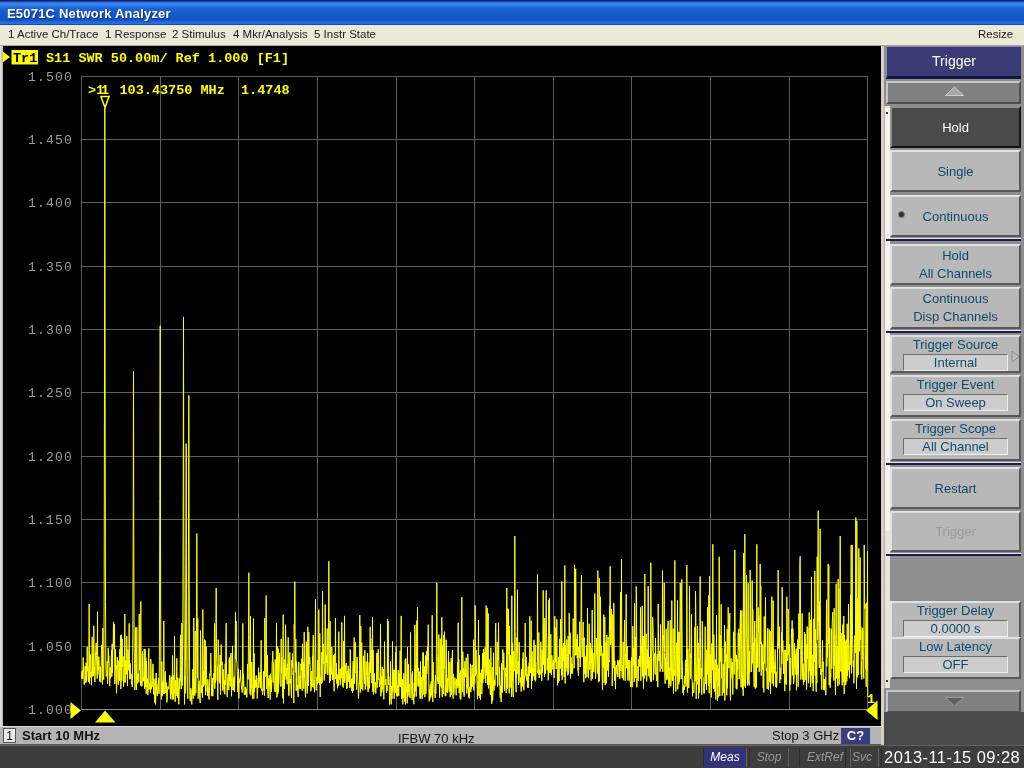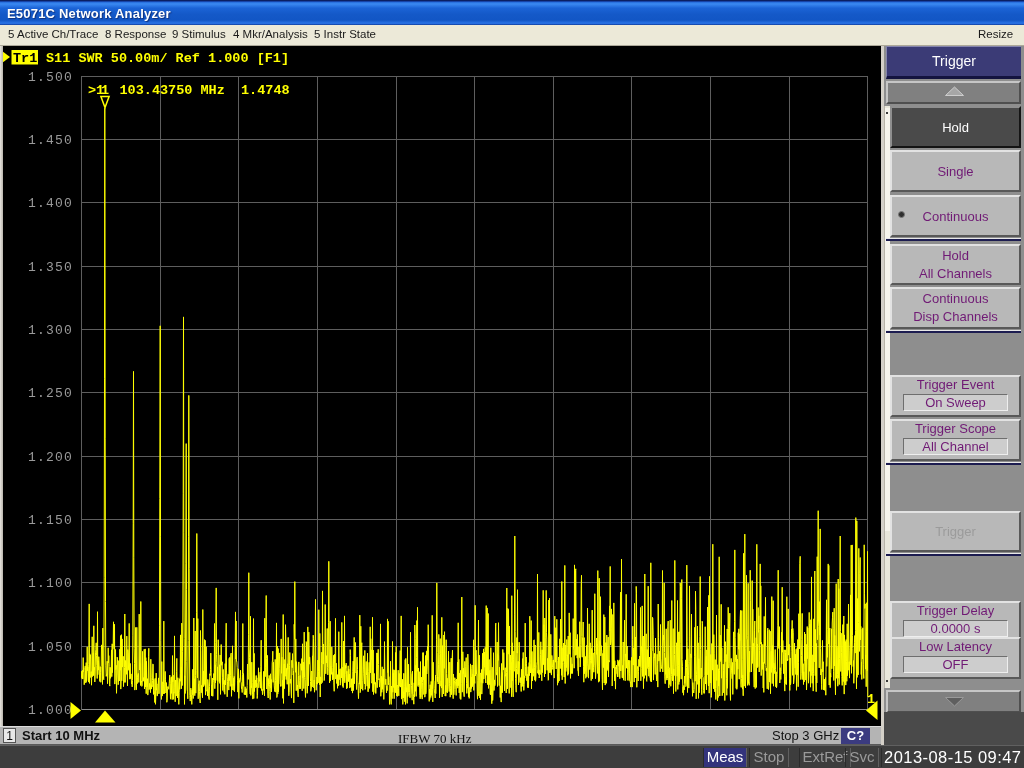--- a/index.html
+++ b/index.html
@@ -18,21 +18,21 @@
   #menubar span { position:absolute; top:3px; }
   
   #plot { position:absolute; left:0; top:46px; width:881px; height:680px; background:#000; }
   #vstrip { position:absolute; left:881px; top:46px; width:3px; height:700px; background:#d4d0c8; }
   #lframe { position:absolute; left:0; top:46px; width:3px; height:699px; background:linear-gradient(90deg,#e8e6e0,#b8b4ac); }
   
   #panel { position:absolute; left:884px; top:46px; width:140px; height:700px; background:#8e8e8e; }
   .btn { position:absolute; left:6px; width:131px; background:#b8b8b8;
     border-top:2px solid #e2e2e2; border-left:2px solid #e2e2e2;
     border-right:2px solid #585858; border-bottom:2px solid #585858;
-    color:#701a75; font-size:13px; text-align:center;
+    color:#0c4a6e; font-size:13px; text-align:center;
     display:flex; flex-direction:column; justify-content:center; line-height:19px; }
   .btn .val { margin:2px 11px 0 11px; background:#cdcdcd; height:17px; line-height:15px; flex:none;
     border:1px solid; border-color:#6e6e6e #eeeeee #eeeeee #6e6e6e; }
   .lv { justify-content:flex-start !important; padding-top:1px; line-height:14px !important; }
   .sep { position:absolute; left:2px; width:135px; background:#1c1c50; height:3px;
     border-top:1px solid #e8e8e8; }
   #hdr { position:absolute; left:2px; top:0px; width:135px; height:33px; background:#3b3b76;
     border-top:1px solid #8585ad; border-left:1px solid #8585ad; border-bottom:3px solid #13133f;
     color:#fff; font-size:14px; text-align:center; line-height:28px; }
   .arrbtn { position:absolute; left:2px; width:135px; height:23px; background:#808080;
@@ -42,33 +42,33 @@
     border-left:1px solid #b8b4a8; }
   #sbarthumb { position:absolute; left:1px; top:62px; width:5px; height:423px; background:#f6f4ec; }
   .sdot { position:absolute; left:2px; width:2px; height:2px; background:#3a3a3a; }
   
   #chanbar { position:absolute; left:0; top:726px; width:881px; height:19px;
     background:#b4b4b4; border-top:1px solid #dcdcdc; border-bottom:1px solid #5a5a5a;
     color:#111; font-size:13px; }
   #panelfoot { position:absolute; left:884px; top:712px; width:140px; height:33px; background:#4a4a4a; }
   #statusbar { position:absolute; left:0; top:745px; width:1024px; height:23px;
     background:#3d3d3d; border-top:1px solid #606060; color:#9a9a9a; font-size:14px; }
-  .seg { position:absolute; top:2px; height:19px; line-height:18px; text-align:center; font-size:15px;
-    border-left:1px solid #2a2a2a; border-right:1px solid #5f5f5f; }
+  .seg { position:absolute; top:2px; height:19px; line-height:18px; text-align:center; font-size:12px;
+    border-left:1px solid #2a2a2a; border-right:1px solid #5f5f5f;font-style:italic; }
 </style>
 </head>
 <body>
 <div id="app">
   <div id="titlebar">
       <span class="t">E5071C Network Analyzer</span>
     </div>
   <div id="menubar">
-    <span style="left:8px">5 Active Ch/Trace</span>
-    <span style="left:105px">8 Response</span>
-    <span style="left:172px">9 Stimulus</span>
+    <span style="left:8px">1 Active Ch/Trace</span>
+    <span style="left:105px">1 Response</span>
+    <span style="left:172px">2 Stimulus</span>
     <span style="left:233px">4 Mkr/Analysis</span>
     <span style="left:314px">5 Instr State</span>
     <span style="left:978px">Resize</span>
   </div>
   <div id="plot">
 <svg width="881" height="680">
 <style>
  .ax { font-family:"Liberation Mono",monospace; font-size:13px; fill:#9a9a9a; letter-spacing:1.2px; }
  .tt { font-family:"Liberation Mono",monospace; font-size:13.5px; font-weight:bold; white-space:pre; }
 </style>
@@ -114,42 +114,48 @@
       <div class="sdot" style="top:66px"></div>
       <div class="sdot" style="top:634px"></div>
     <div class="btn" style="top:60px; height:42px; background:#4a4a4a; color:#fff;
       border-top-color:#8f8f8f; border-left-color:#8f8f8f; border-right-color:#141414; border-bottom-color:#141414;">Hold</div>
     <div class="btn" style="top:104px; height:42px;">Single</div>
     <div class="btn" style="top:149px; height:42px;"><span style="position:absolute;left:6px;top:14px;width:7px;height:7px;border-radius:50%;background:#2e2e2e;border:1px solid #7a7a7a;"></span>Continuous</div>
     <div class="sep" style="top:192px"></div>
     <div class="btn" style="top:198px; height:41px; line-height:18px;">Hold<br>All Channels</div>
     <div class="btn" style="top:241px; height:42px; line-height:18px;">Continuous<br>Disp Channels</div>
     <div class="sep" style="top:284px"></div>
+    <div class="btn lv" style="top:289px; height:38px;">Trigger Source<div class="val">Internal</div>
+      <svg style="position:absolute;right:-2px;top:12px;" width="10" height="14">
+          <polygon points="1,2 8,7.5 1,13" fill="#bdbdbd" stroke="#8a8a8a" stroke-width="1"></polygon>
+        </svg>
+    </div>
     <div class="btn lv" style="top:373px; height:42px;">Trigger Scope<div class="val">All Channel</div></div>
     <div class="btn lv" style="top:329px; height:42px;">Trigger Event<div class="val">On Sweep</div></div>
     <div class="sep" style="top:416px"></div>
+    <div class="btn" style="top:421px; height:42px;">Restart</div>
     <div class="btn" style="top:465px; height:41px; color:#9b9b9b;">Trigger</div>
     <div class="sep" style="top:507px"></div>
     <div class="btn lv" style="top:555px; height:42px;">Trigger Delay<div class="val">0.0000 s</div></div>
     <div class="btn lv" style="top:591px; height:42px;">Low Latency<div class="val">OFF</div></div>
     <div class="arrbtn" style="top:644px">
       <svg width="131" height="19">
           <polygon points="57.5,5.5 75.5,5.5 66.5,14" fill="#5f5f5f" stroke="#9a9a9a" stroke-width="1"></polygon>
         </svg>
     </div>
   </div>
   <div id="panelfoot"></div>
   <div id="chanbar">
     <span style="position:absolute;left:3px;top:1px;width:13px;height:15px;background:#e8e8e8;border:1px solid #555;text-align:center;line-height:14px;font-size:12px;">1</span>
     <span style="position:absolute;left:22px;top:1px;font-weight:bold;">Start 10 MHz</span>
-    <span style="position:absolute;left:398px;top:4px;font-family:Liberation Serif, serif;">IFBW 70 kHz</span>
+    <span style="position:absolute;left:398px;top:4px;">IFBW 70 kHz</span>
     <span style="position:absolute;left:772px;top:1px;">Stop 3 GHz</span>
     <span style="position:absolute;left:841px;top:1px;width:29px;height:16px;background:#3b3b80;color:#fff;text-align:center;line-height:15px;font-weight:bold;">C?</span>
   </div>
   <div id="statusbar">
     <span class="seg" style="left:703px;width:44px;background:#33337c;color:#fff;">Meas</span>
     <span class="seg" style="left:749px;width:40px;">Stop</span>
     <span class="seg" style="left:799px;width:52px;">ExtRef</span>
     <span class="seg" style="left:845px;width:34px;">Svc</span>
     <span style="position:absolute;left:881px;top:2px;height:19px;border-left:1px solid #2a2a2a;"></span>
-      <span style="position:absolute;left:884px;top:2px;color:#fff;font-size:16.5px;letter-spacing:0.45px;">2013-08-15 09:47</span>
+      <span style="position:absolute;left:884px;top:2px;color:#fff;font-size:16.5px;letter-spacing:0.45px;">2013-11-15 09:28</span>
   </div>
 </div>
 
 </body></html>

